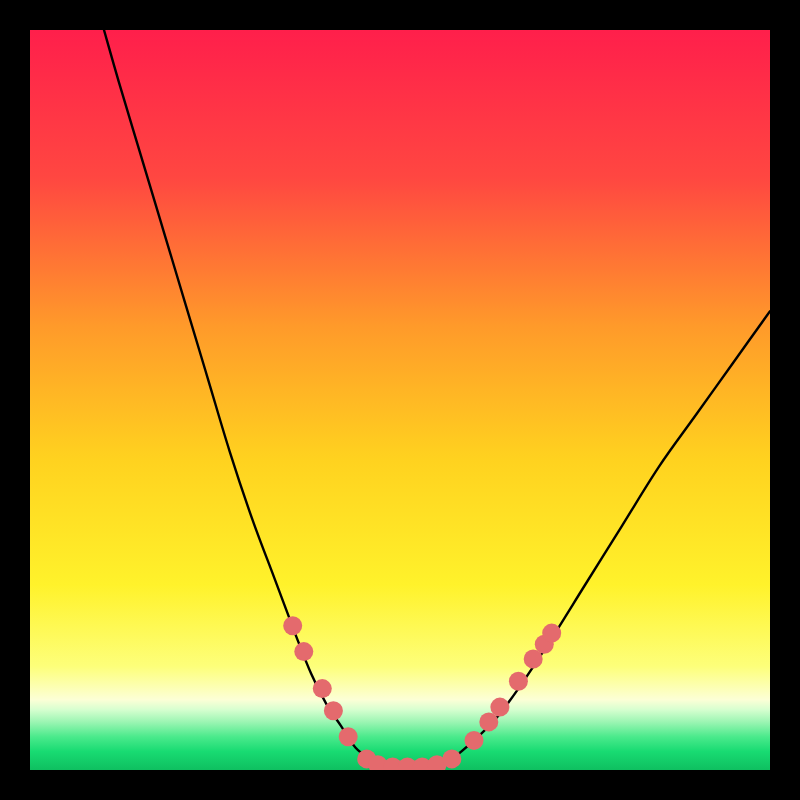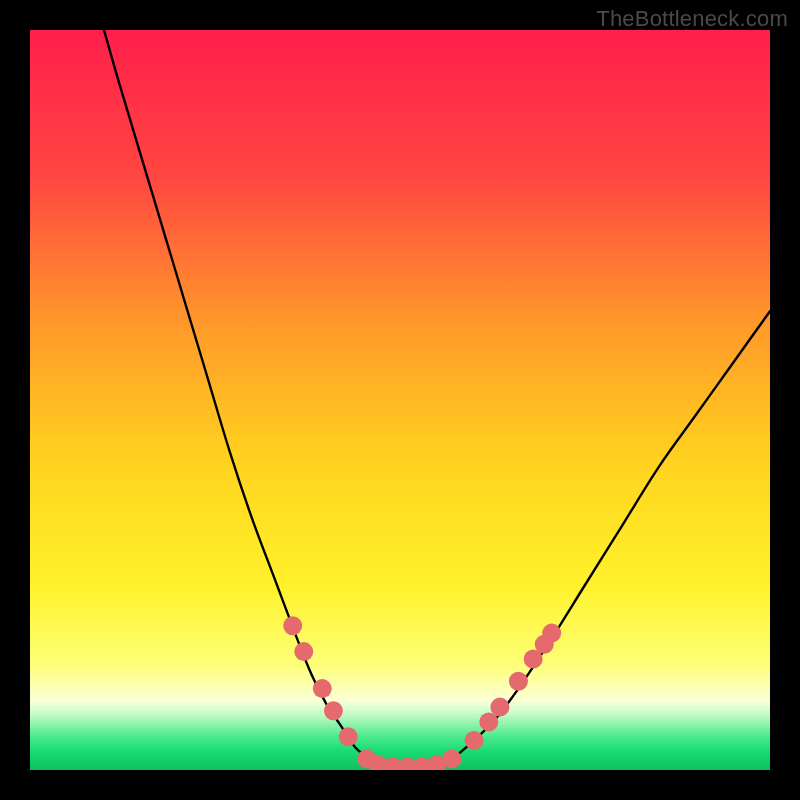--- a/index.html
+++ b/index.html
@@ -34,21 +34,20 @@
     font-family: Arial, Helvetica, sans-serif;
     letter-spacing: 0.2px;
   }
   svg { display: block; }
 </style>
 </head>
 <body>
 
 <div class="frame">
 
-  <div class="watermark">TheBottleneck.com</div>
 
   <svg class="plot" viewBox="0 0 740 740" width="740" height="740">
     <defs>
       <linearGradient id="bg-grad" x1="0" y1="0" x2="0" y2="1">
           <stop offset="0.00%" stop-color="#ff1f4b"></stop>
           <stop offset="20.00%" stop-color="#ff4741"></stop>
           <stop offset="40.00%" stop-color="#ff9a2a"></stop>
           <stop offset="58.00%" stop-color="#ffd21f"></stop>
           <stop offset="75.00%" stop-color="#fff22b"></stop>
           <stop offset="86.00%" stop-color="#fdff7a"></stop>

